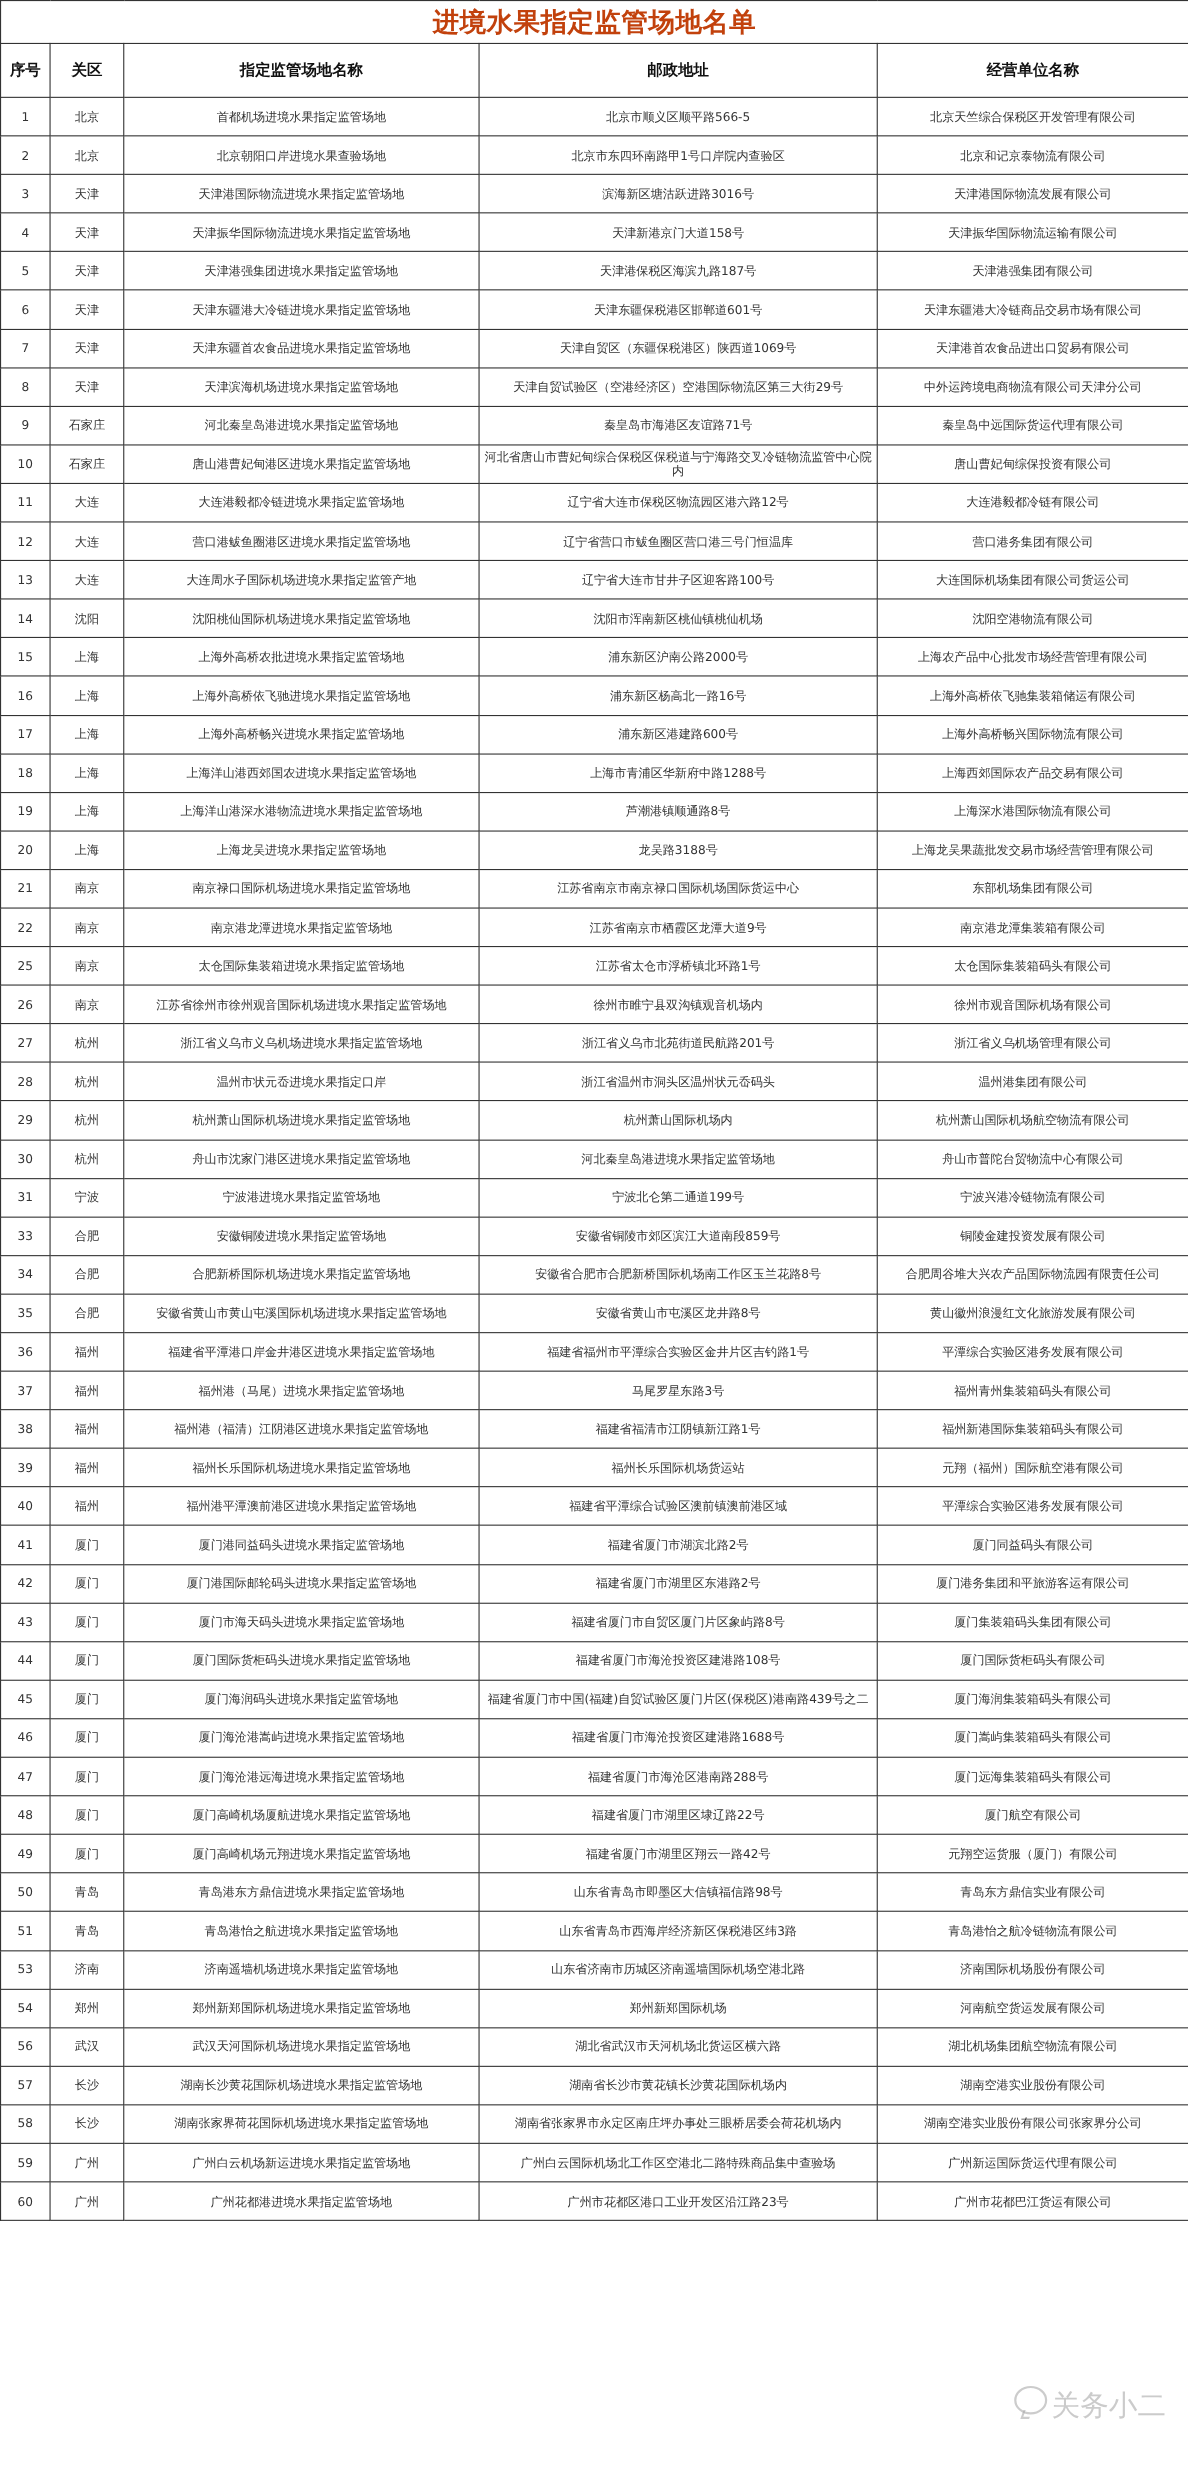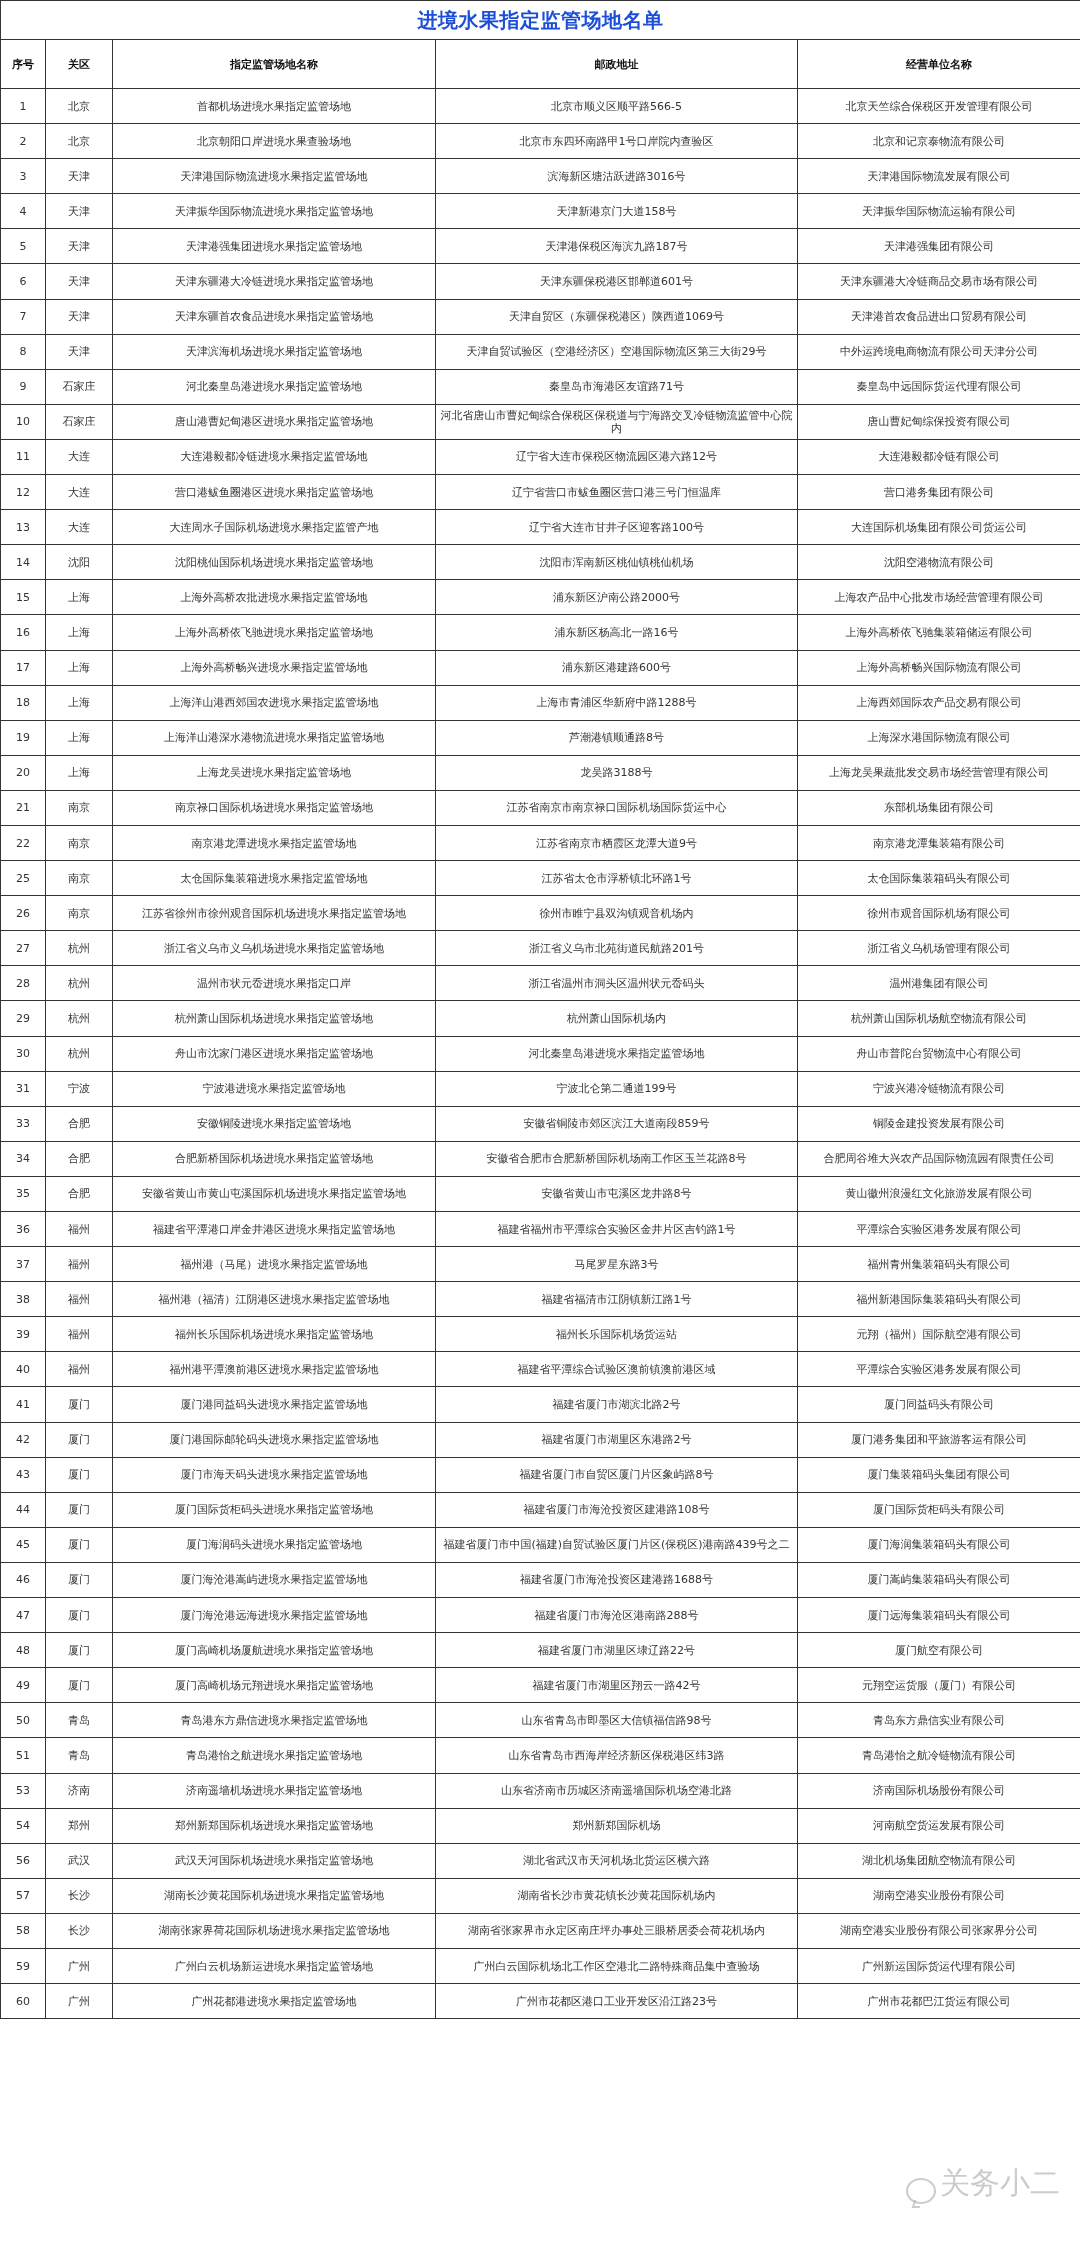--- a/index.html
+++ b/index.html
@@ -1,28 +1,28 @@
 <!DOCTYPE html>
 <html><head>
 <meta charset="utf-8">
 <style>
   html, body { margin: 0; padding: 0; background: #ffffff; }
   body { width: 1080px; height: 2256px; overflow: hidden; position: relative;
          font-family: "DejaVu Sans", "Liberation Sans", sans-serif; color: #222; }
   table.sheet { border-collapse: collapse; width: 1080px; table-layout: fixed; }
   table.sheet td, table.sheet th { border: 1.5px solid #333; text-align: center; vertical-align: middle;
       padding: 0 2px; overflow: hidden; }
-  .title-cell { height: 38px; font-size: 20px; font-weight: bold; color: #1d4ed8; letter-spacing: 0.5px; }
-  .hdr th { height: 48px; font-size: 11px; font-weight: bold; color: #111; }
+  .title-cell { height: 38px; font-size: 24px; font-weight: bold; color: #c2410c; letter-spacing: 0.5px; }
+  .hdr th { height: 48px; font-size: 14px; font-weight: bold; color: #111; }
   .row td { height: 34.1px; font-size: 11px; line-height: 13px; color: #333; }
   .row td.seq { font-size: 11px; }
   col.c1 { width: 45px; } col.c2 { width: 67px; } col.c3 { width: 323px; }
   col.c4 { width: 362px; } col.c5 { width: 283px; }
-  .watermark { position: absolute; right: 20px; bottom: 52px; font-size: 30px; color: rgba(160,160,160,0.55);
-      display: flex; align-items: flex-end; gap: 4px; pointer-events: none; }
+  .watermark { position: absolute; right: 20px; bottom: 52px; font-size: 26px; color: rgba(160,160,160,0.55);
+      display: flex; align-items: flex-start; gap: 4px; pointer-events: none; }
   .wm-icon { width: 26px; height: 22px; border: 2px solid rgba(170,170,170,0.6); border-radius: 50%; position: relative; }
   .wm-icon::after { content: ""; position: absolute; left: 5px; bottom: -6px; width: 6px; height: 6px;
       border-left: 2px solid rgba(170,170,170,0.6); border-bottom: 2px solid rgba(170,170,170,0.6); transform: skewX(-20deg); }
 </style>
 </head>
 <body>
 
 <table class="sheet">
   <colgroup>
       <col class="c1">

